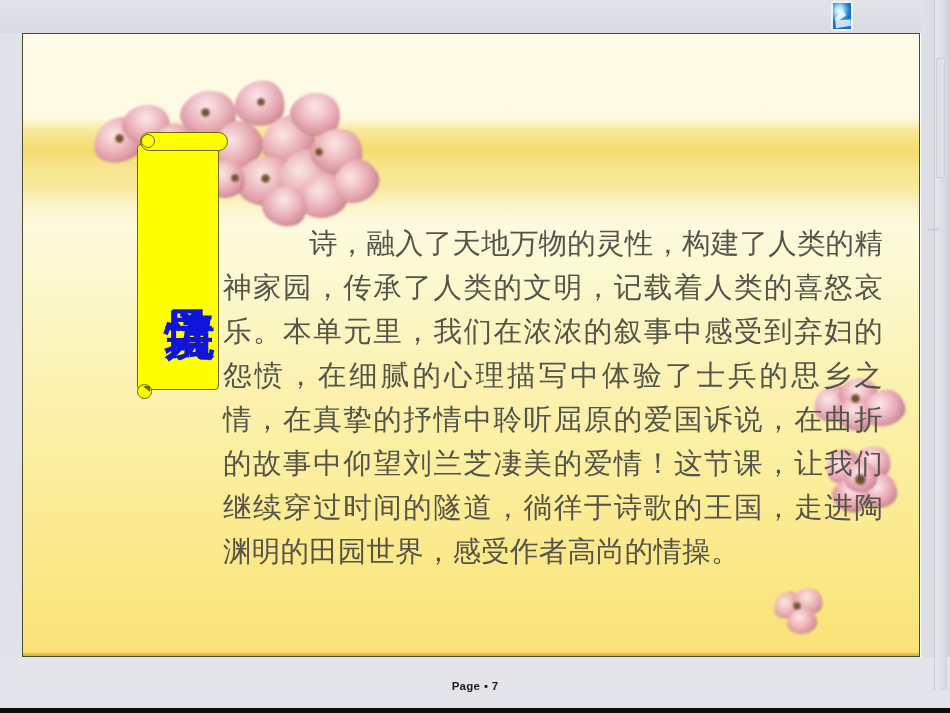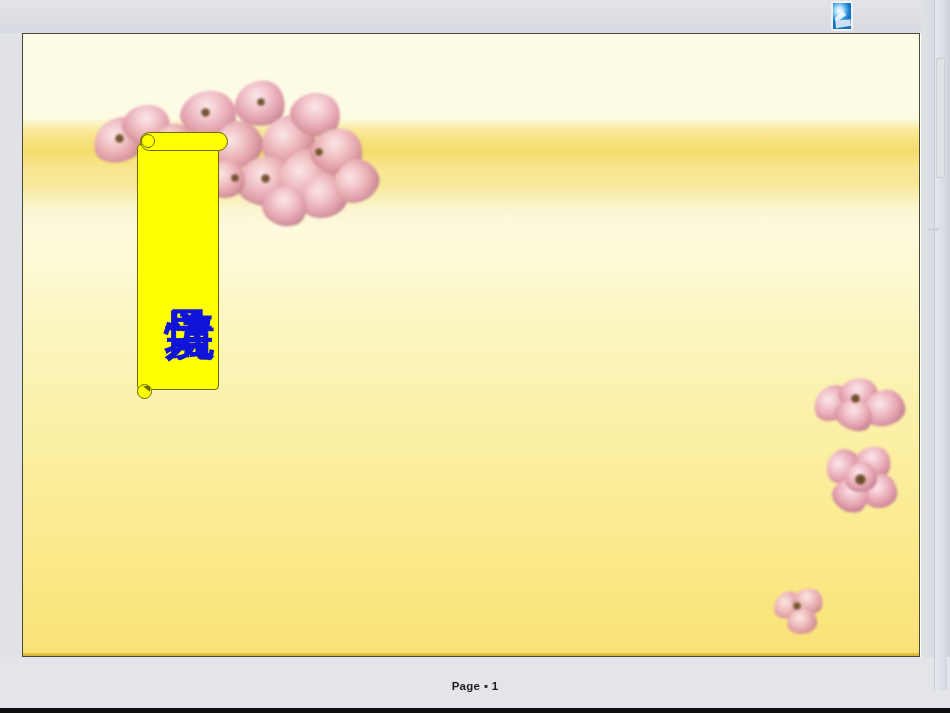--- a/index.html
+++ b/index.html
@@ -344,19 +344,20 @@
     </div>
 
     <div id="scroll-banner">
       <div id="scroll-paper"></div>
       <div id="scroll-rod-top"></div>
       <div id="scroll-curl-top"></div>
       <div id="scroll-curl-bottom"></div>
       <div id="scroll-title-text">情境导入</div>
     </div>
 
+    <div id="body-text">诗，融入了天地万物的灵性，构建了人类的精神家园，传承了人类的文明，记载着人类的喜怒哀乐。本单元里，我们在浓浓的叙事中感受到弃妇的怨愤，在细腻的心理描写中体验了士兵的思乡之情，在真挚的抒情中聆听屈原的爱国诉说，在曲折的故事中仰望刘兰芝凄美的爱情！这节课，让我们继续穿过时间的隧道，徜徉于诗歌的王国，走进陶渊明的田园世界，感受作者高尚的情操。</div>
 
     <div id="slide-bottom-rule"></div>
   </div>
 
-  <div id="page-footer">Page ▪ 1</div>
+  <div id="page-footer">Page ▪ 7</div>
 
 </div>
 
 </body></html>

